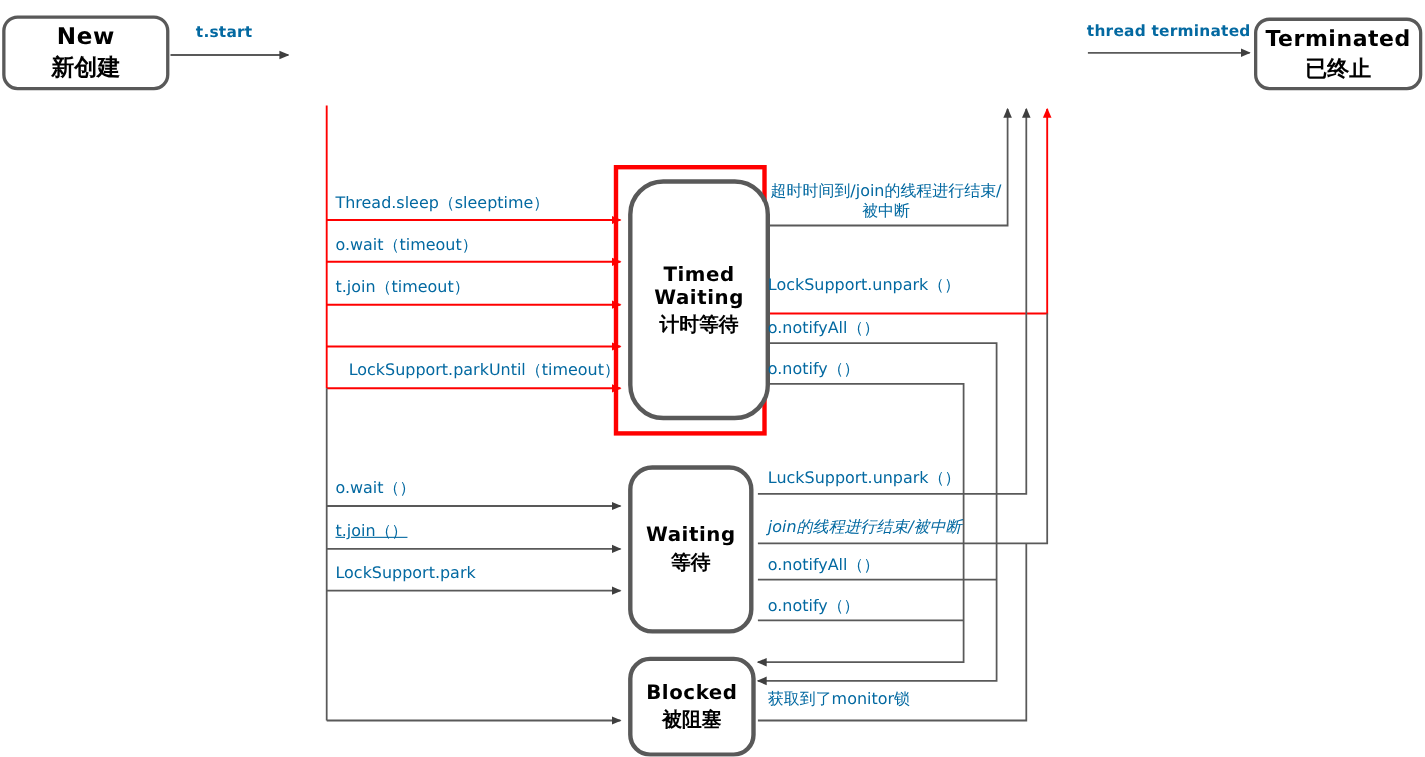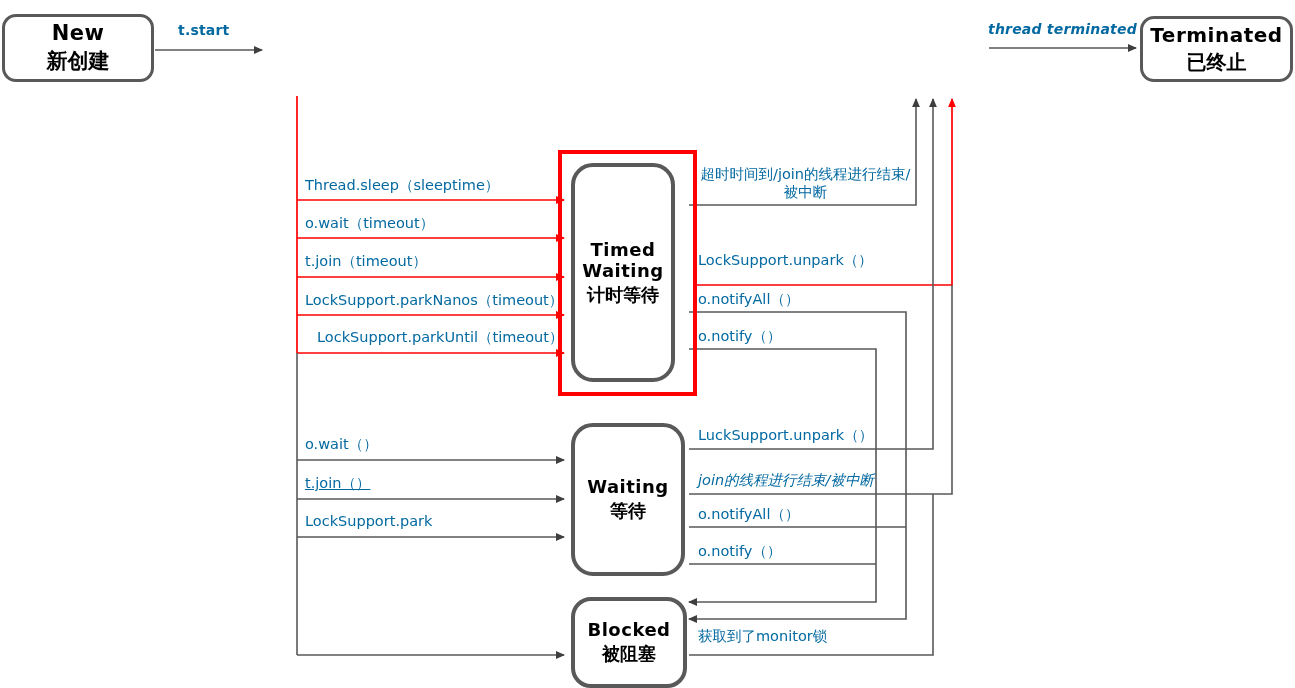--- a/index.html
+++ b/index.html
@@ -38,21 +38,21 @@
   }
   .node .en {
     letter-spacing: 0.5px;
   }
   .node .zh {
     margin-top: 2px;
   }
   .node-new      { left: 2px;   top: 14px;  width: 152px; height: 68px;  font-size: 21px; }
   .node-runnable { left: 266px; top: 2px;   width: 722px; height: 93px;  font-size: 23px; }
   .node-term     { left: 1140px;top: 16px;  width: 153px; height: 66px;  font-size: 20px; }
-  .node-timed    { left: 571px; top: 163px; width: 104px; height: 219px; font-size: 18px; border-width: 4px; border-radius: 22px;}
+  .node-timed    { left: 571px; top: 163px; width: 129px; height: 219px; font-size: 18px; border-width: 4px; border-radius: 32px;}
   .node-waiting  { left: 571px; top: 423px; width: 114px; height: 153px; font-size: 18px; border-width: 4px; border-radius: 22px;}
   .node-blocked  { left: 571px; top: 597px; width: 116px; height: 91px;  font-size: 18px; border-width: 4px; border-radius: 20px;}
 
   .red-box {
     position: absolute;
     left: 558px;
     top: 150px;
     width: 139px;
     height: 246px;
     border: 4px solid #ff0000;
@@ -163,26 +163,25 @@
     <div class="en">Waiting</div>
     <div class="zh">等待</div>
   </div>
 
   <div class="node node-blocked">
     <div class="en">Blocked</div>
     <div class="zh">被阻塞</div>
   </div>
 
   <div class="lbl bold" style="left:178px; top:22px;">t.start</div>
-  <div class="lbl bold" style="left:988px; top:21px;font-style:italic;">thread terminated</div>
+  <div class="lbl bold" style="left:988px; top:21px;">thread terminated</div>
 
   <div class="lbl" style="left:305px; top:176px;">Thread.sleep（sleeptime）</div>
   <div class="lbl" style="left:305px; top:214px;">o.wait（timeout）</div>
   <div class="lbl" style="left:305px; top:252px;">t.join（timeout）</div>
-  <div class="lbl" style="left:305px; top:291px;">LockSupport.parkNanos（timeout）</div>
   <div class="lbl" style="left:305px; top:328px;margin-left:12px;">LockSupport.parkUntil（timeout）</div>
 
   <div class="lbl center" style="left:698px; top:165px; width:215px;">
     <span>超时时间到/join的线程进行结束/</span><br>
     <span>被中断</span>
   </div>
   <div class="lbl" style="left:698px; top:251px;">LockSupport.unpark（）</div>
   <div class="lbl" style="left:698px; top:290px;">o.notifyAll（）</div>
   <div class="lbl" style="left:698px; top:327px;">o.notify（）</div>
 

